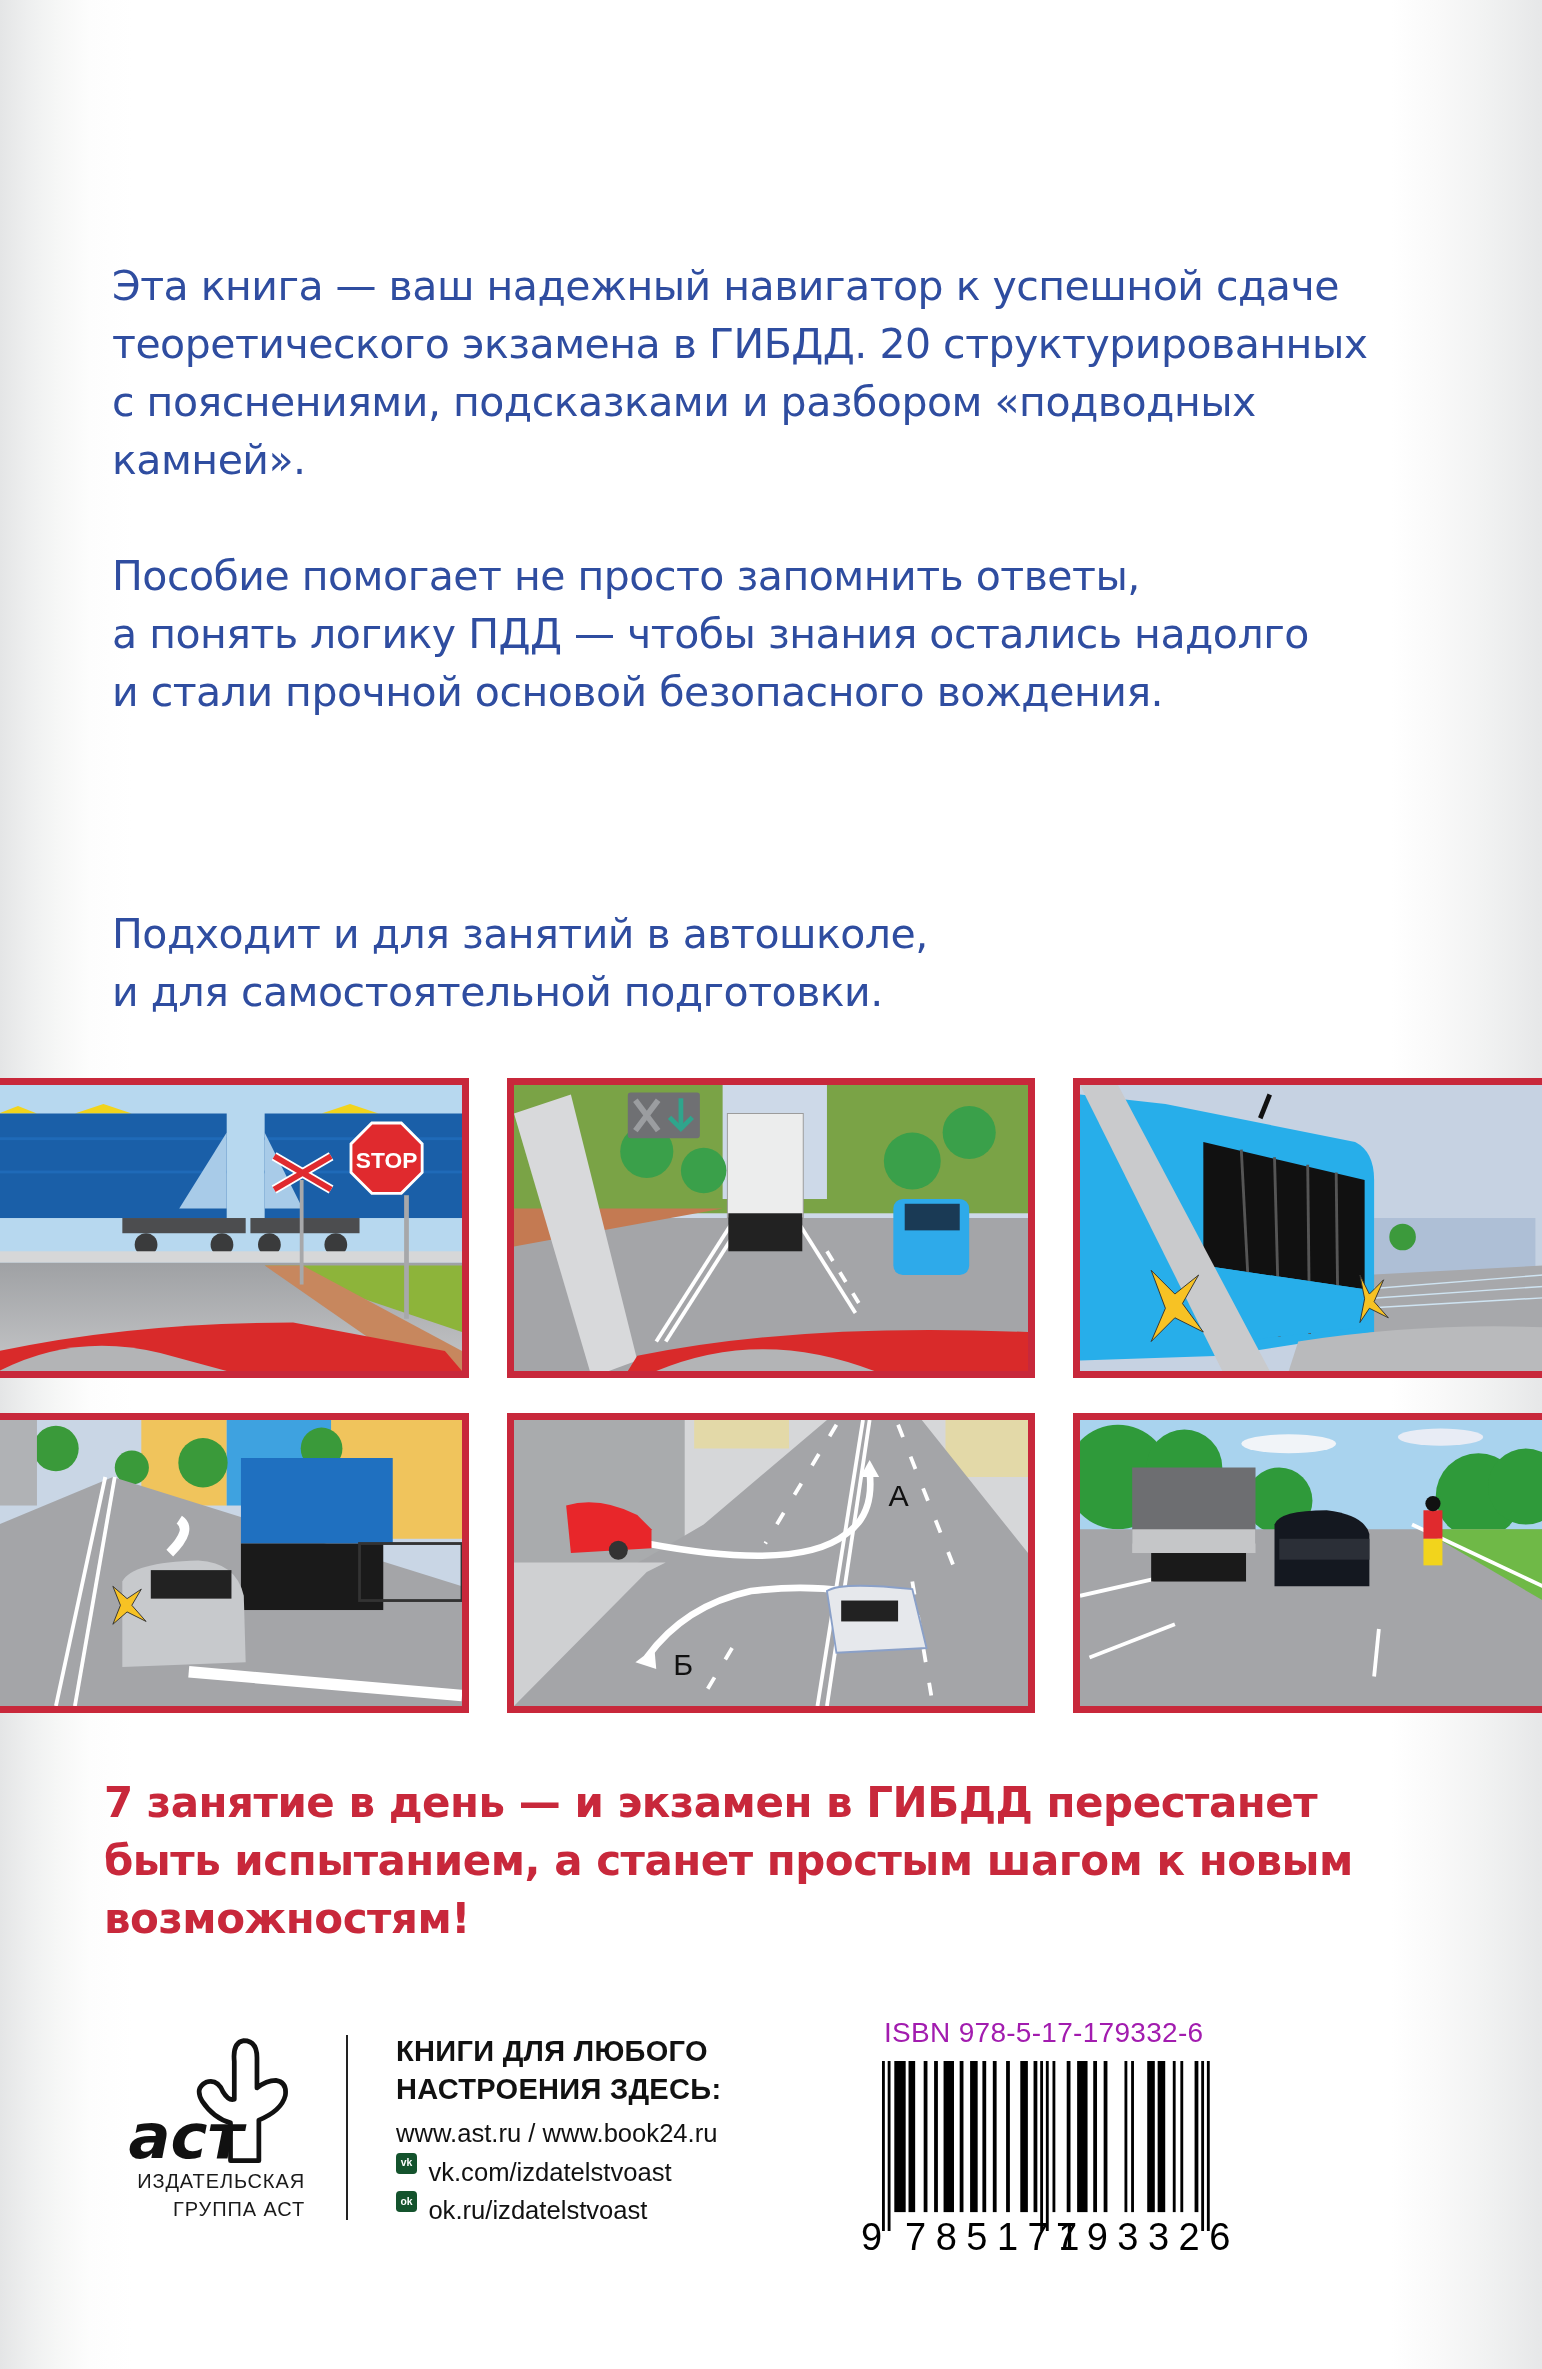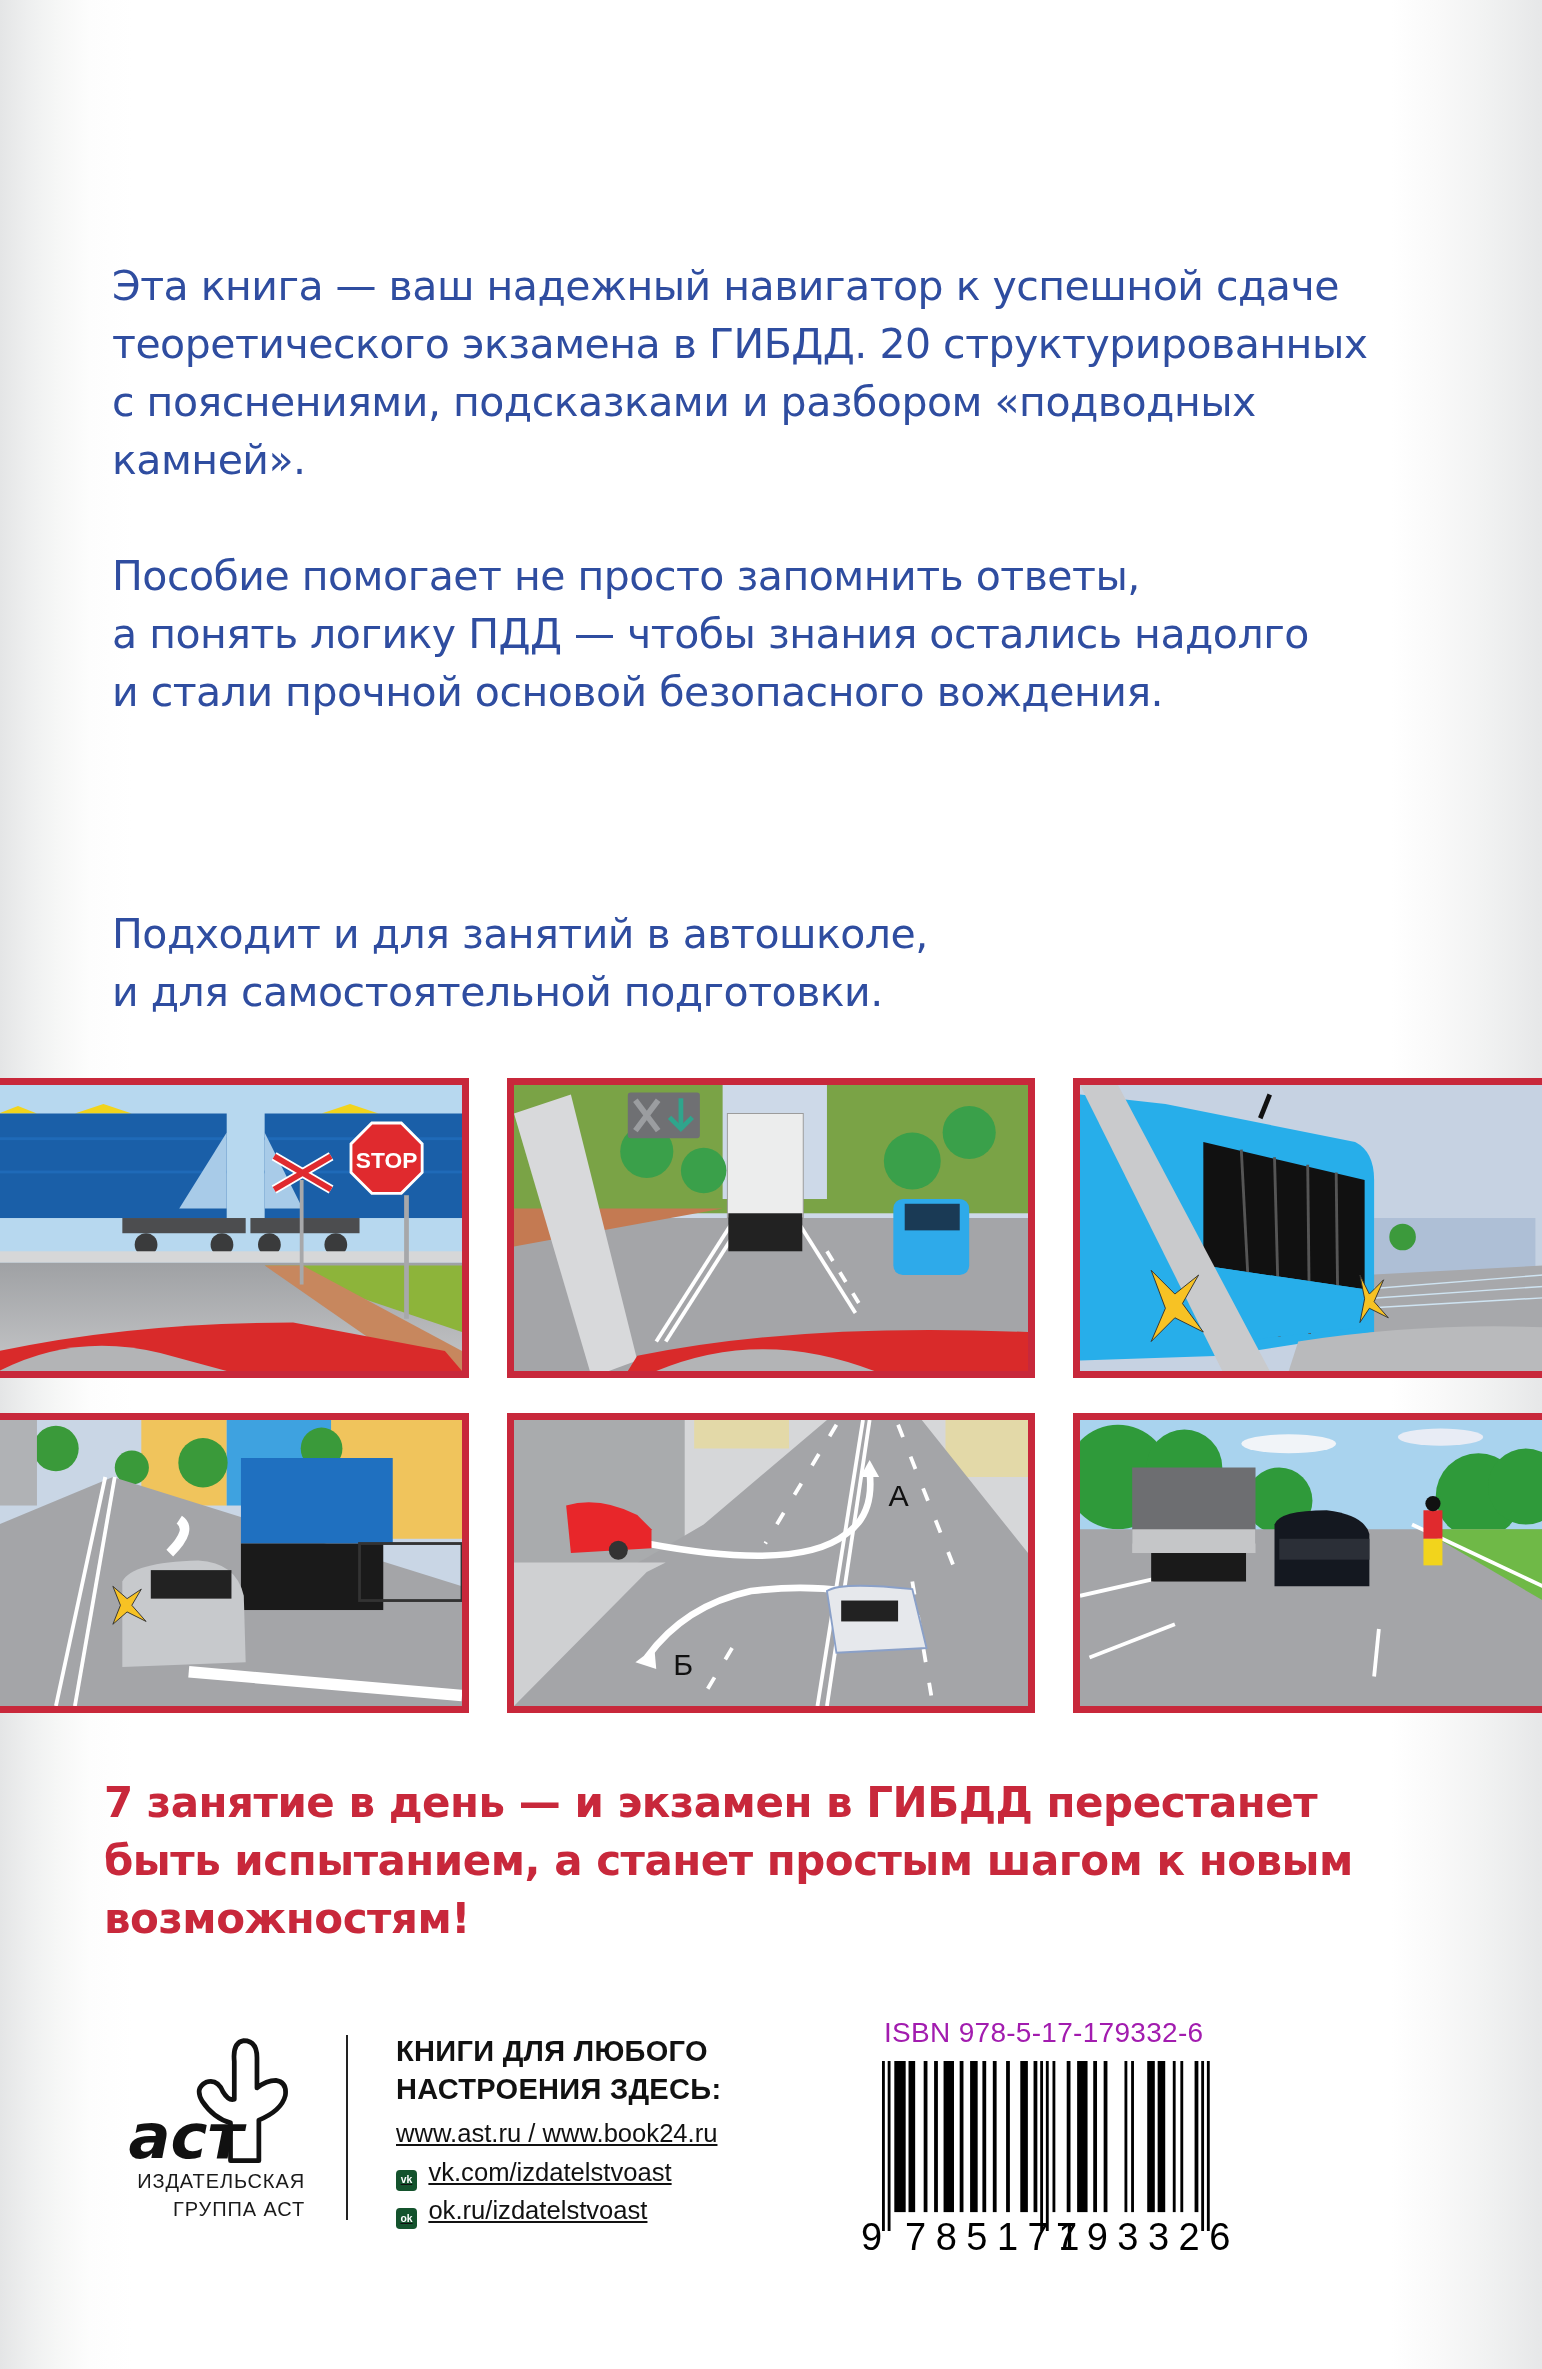--- a/index.html
+++ b/index.html
@@ -49,21 +49,21 @@
     position: absolute; left: 97px; top: 2167px; width: 208px; text-align: right;
     font-size: 20px; line-height: 28px; color: #1a1a1a; letter-spacing: 0.9px;
     font-family: "Liberation Sans", sans-serif;
   }
   .logo-caption span { display: block; }
   .divider { position: absolute; left: 346px; top: 2035px; width: 1.9px; height: 185px; background: #222; }
 
   .contacts { position: absolute; left: 396px; top: 2032px; color: #111; font-family: "Liberation Sans", sans-serif; }
   .contacts .head { font-weight: bold; font-size: 29px; line-height: 38px; letter-spacing: 0.3px; }
   .contacts .head span { display: block; }
-  .contacts .row { display: flex; align-items: flex-end; font-size: 25.6px; line-height: 38px; margin-top: 0.9px; text-decoration: underline; }
+  .contacts .row { display: flex; align-items: flex-start; font-size: 25.6px; line-height: 38px; margin-top: 0.9px; }
   .contacts .row.web { margin-top: 5.7px; }
   .contacts .ico {
     width: 21px; height: 21px; border-radius: 3.8px; background: #14532d; color: #fff;
     font-size: 10.4px; font-weight: bold; display: inline-flex; align-items: center;
     justify-content: center; margin-right: 11.4px; line-height: 1;
   }
 
   .isbn-block { position: absolute; left: 861px; top: 2017px; width: 407px; height: 256px; }
   .isbn-text { position: absolute; left: 23px; top: 0; font-size: 28px; line-height: 32px; color: #a21caf; font-family: "Liberation Sans", sans-serif; letter-spacing: 0.3px; }
   .barcode { position: absolute; left: 21px; top: 44px; width: 341px; height: 170px; }

